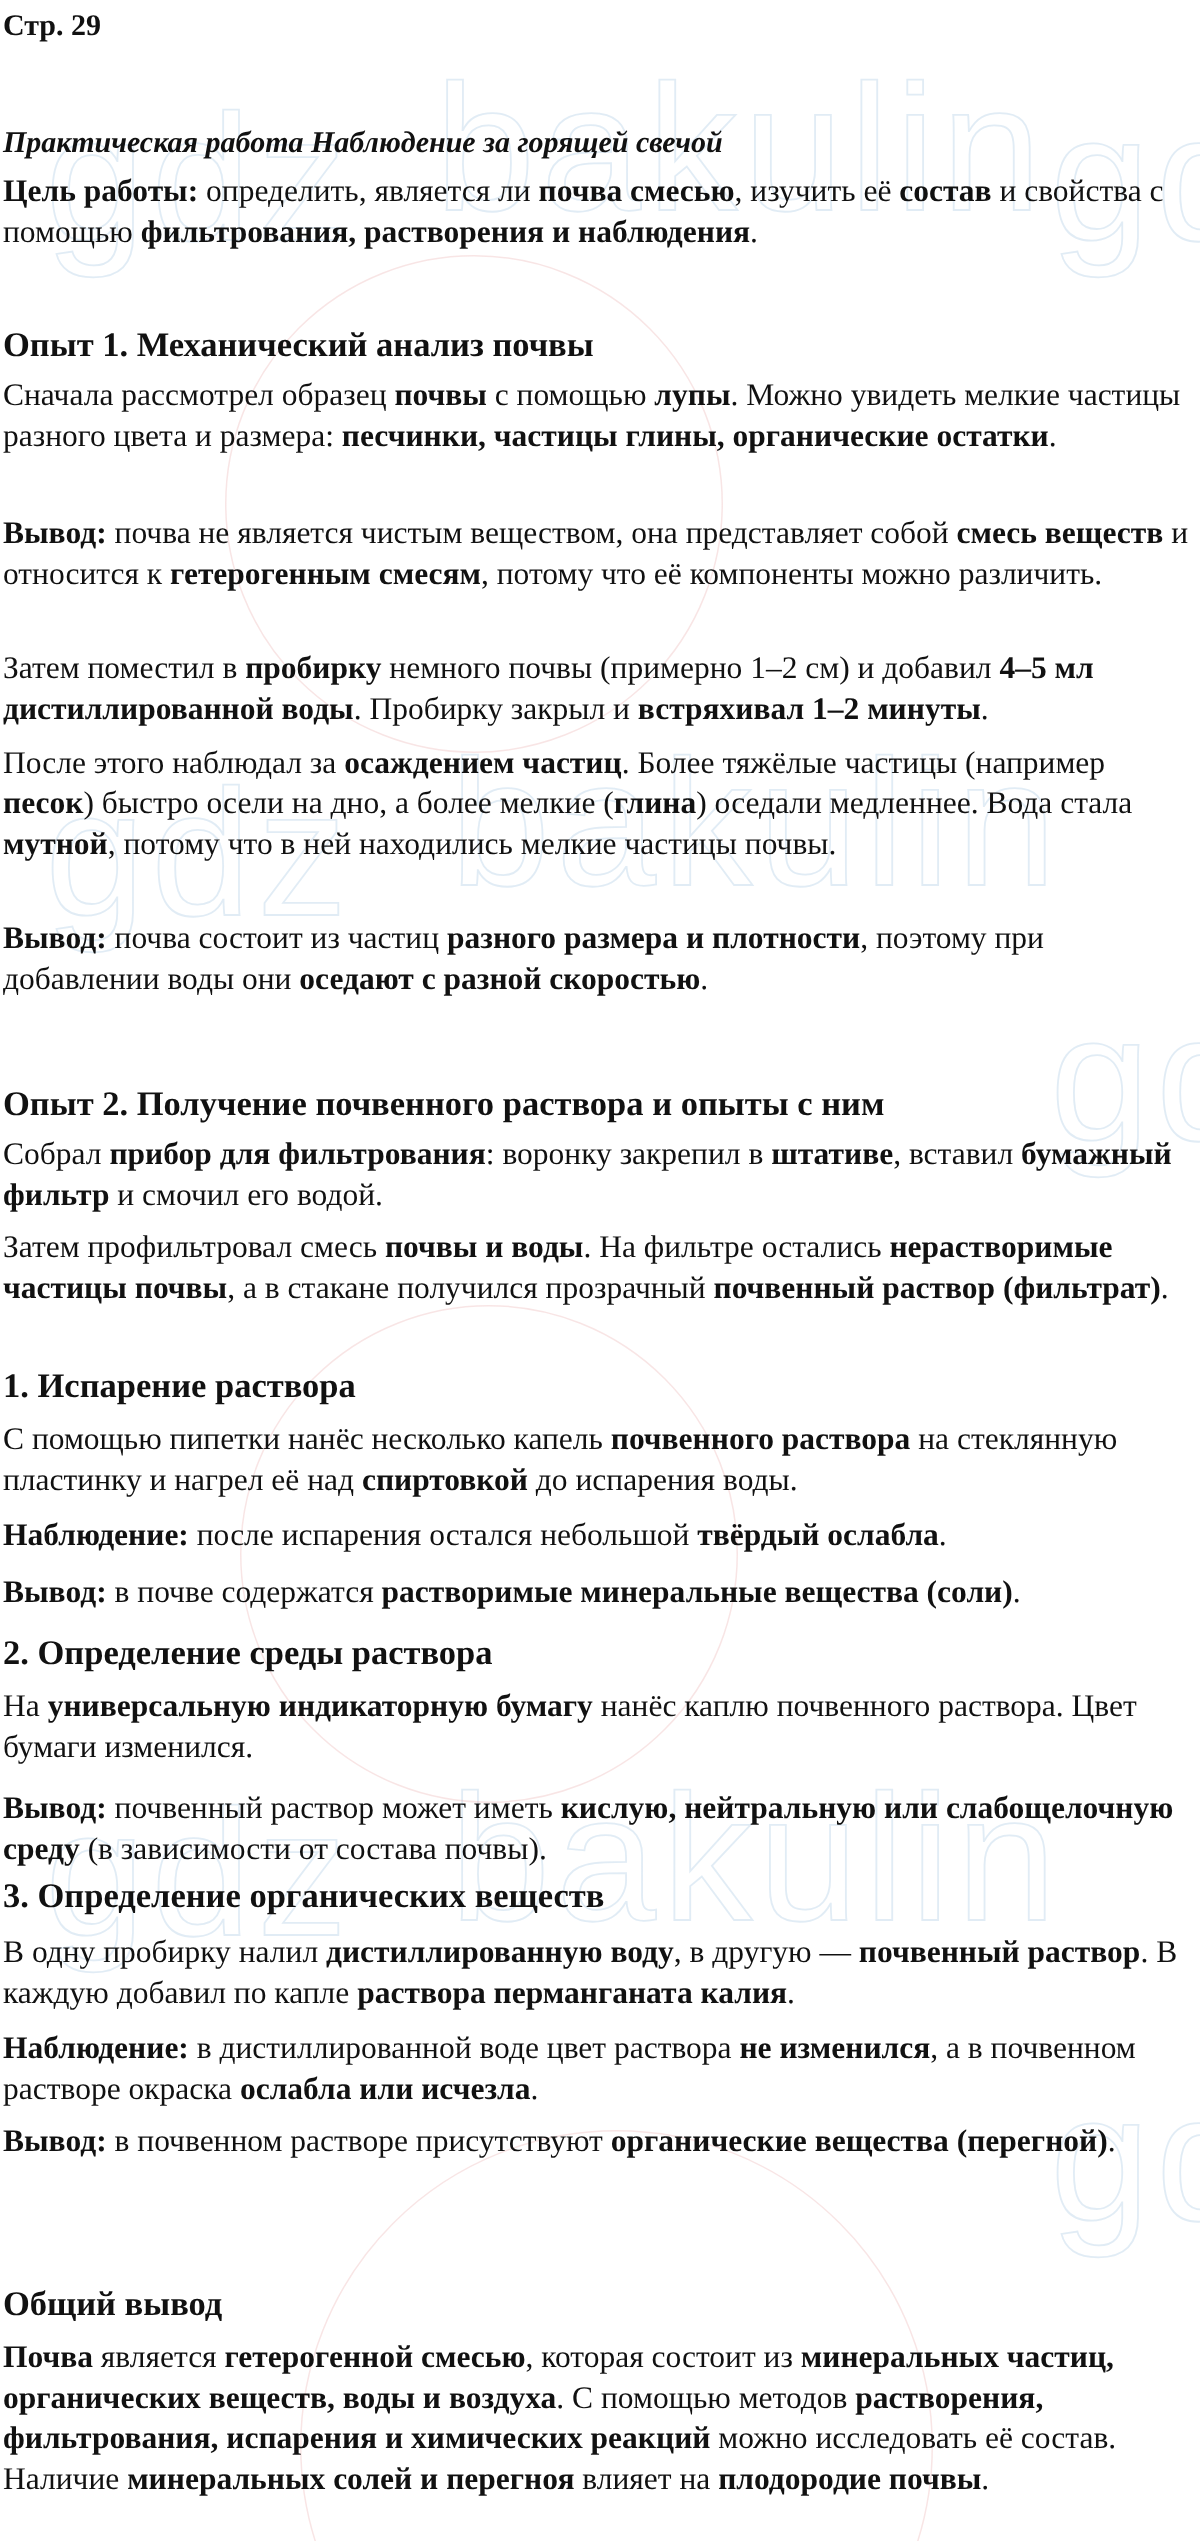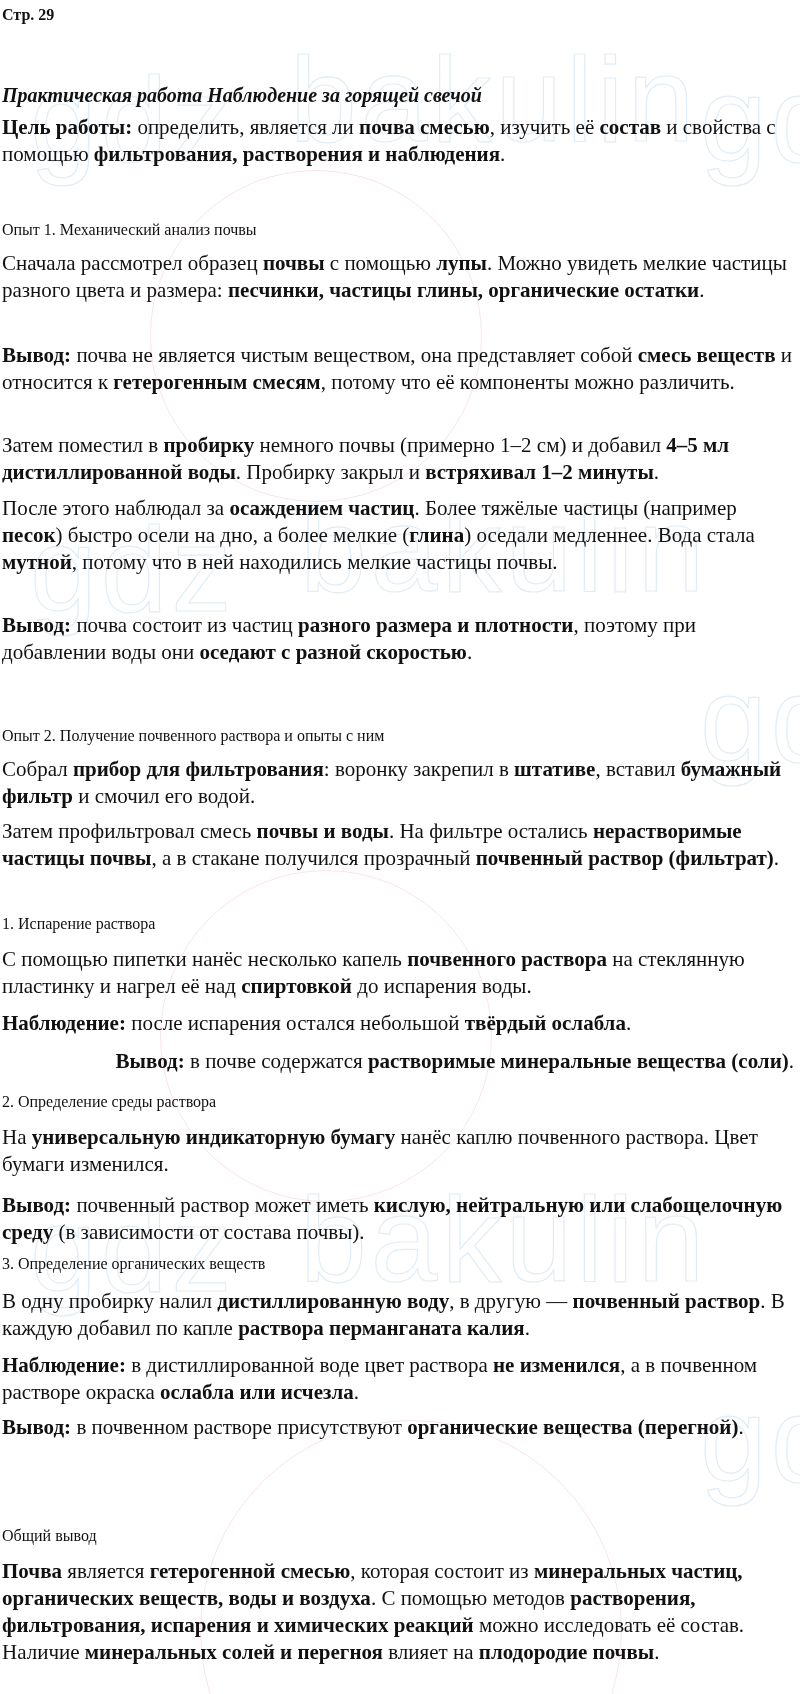--- a/index.html
+++ b/index.html
@@ -13,24 +13,24 @@
   }
   .wm {
     position: absolute; font-family: "Liberation Sans", sans-serif; font-size: 120px;
     color: transparent; -webkit-text-stroke: 1.2px rgba(170, 200, 225, 0.35);
     letter-spacing: 4px; white-space: nowrap;
   }
   .wm-ring {
     position: absolute; border-radius: 50%; border: 1.2px solid rgba(230, 160, 160, 0.28);
   }
   .page { position: relative; z-index: 1; padding: 0 8px 0 2px; }
-  .page-number { position: absolute; left: 2px; top: 6px; font-weight: bold; font-size: 16px; }
+  .page-number { position: absolute; left: 2px; top: 6px; font-weight: bold; font-size: 20px; }
   .title { position: absolute; left: 2px; top: 84px; font-weight: bold; font-size: 20px; font-style: italic; }
   .block { position: absolute; left: 2px; right: 6px; font-size: 21px; line-height: 27px; }
-  .h { font-weight: normal; font-size: 16px; }
+  .h { font-weight: bold; font-size: 23px; }
   b { font-weight: bold; }
 </style>
 </head>
 <body>
 
 <div class="watermark">
   <div class="wm" style="left:30px; top:50px;">gdz</div>
   <div class="wm" style="left:290px; top:30px;">bakulin</div>
   <div class="wm" style="left:700px; top:50px;">gdz</div>
   <div class="wm" style="left:30px; top:500px;">gdz</div>
@@ -57,21 +57,21 @@
   <div class="block" style="top:495px;"><span>После этого наблюдал за </span><b>осаждением частиц</b><span>. Более тяжёлые частицы (например </span><b>песок</b><span>) быстро осели на дно, а более мелкие (</span><b>глина</b><span>) оседали медленнее. Вода стала </span><b>мутной</b><span>, потому что в ней находились мелкие частицы почвы.</span></div>
   <div class="block" style="top:612px;"><b>Вывод:</b><span> почва состоит из частиц </span><b>разного размера и плотности</b><span>, поэтому при добавлении воды они </span><b>оседают с разной скоростью</b><span>.</span></div>
 
   <div class="block h" style="top:722px;">Опыт 2. Получение почвенного раствора и опыты с ним</div>
   <div class="block" style="top:756px;"><span>Собрал </span><b>прибор для фильтрования</b><span>: воронку закрепил в </span><b>штативе</b><span>, вставил </span><b>бумажный фильтр</b><span> и смочил его водой.</span></div>
   <div class="block" style="top:818px;"><span>Затем профильтровал смесь </span><b>почвы и воды</b><span>. На фильтре остались </span><b>нерастворимые частицы почвы</b><span>, а в стакане получился прозрачный </span><b>почвенный раствор (фильтрат)</b><span>.</span></div>
 
   <div class="block h" style="top:910px;">1. Испарение раствора</div>
   <div class="block" style="top:946px;"><span>С помощью пипетки нанёс несколько капель </span><b>почвенного раствора</b><span> на стеклянную пластинку и нагрел её над </span><b>спиртовкой</b><span> до испарения воды.</span></div>
   <div class="block" style="top:1010px;"><b>Наблюдение:</b><span> после испарения остался небольшой </span><b>твёрдый ослабла</b><span>.</span></div>
-  <div class="block" style="top:1048px;text-align:right;"><b>Вывод:</b><span> в почве содержатся </span><b>растворимые минеральные вещества (соли)</b><span>.</span></div>
+  <div class="block" style="top:1048px;"><b>Вывод:</b><span> в почве содержатся </span><b>растворимые минеральные вещества (соли)</b><span>.</span></div>
 
   <div class="block h" style="top:1088px;">2. Определение среды раствора</div>
   <div class="block" style="top:1124px;font-family:Liberation Serif, serif;"><span>На </span><b>универсальную индикаторную бумагу</b><span> нанёс каплю почвенного раствора. Цвет бумаги изменился.</span></div>
   <div class="block" style="top:1192px;"><b>Вывод:</b><span> почвенный раствор может иметь </span><b>кислую, нейтральную или слабощелочную среду</b><span> (в зависимости от состава почвы).</span></div>
 
   <div class="block h" style="top:1250px;">3. Определение органических веществ</div>
   <div class="block" style="top:1288px;"><span>В одну пробирку налил </span><b>дистиллированную воду</b><span>, в другую — </span><b>почвенный раствор</b><span>. В каждую добавил по капле </span><b>раствора перманганата калия</b><span>.</span></div>
   <div class="block" style="top:1352px;"><b>Наблюдение:</b><span> в дистиллированной воде цвет раствора </span><b>не изменился</b><span>, а в почвенном растворе окраска </span><b>ослабла или исчезла</b><span>.</span></div>
   <div class="block" style="top:1414px;"><b>Вывод:</b><span> в почвенном растворе присутствуют </span><b>органические вещества (перегной)</b><span>.</span></div>
 

